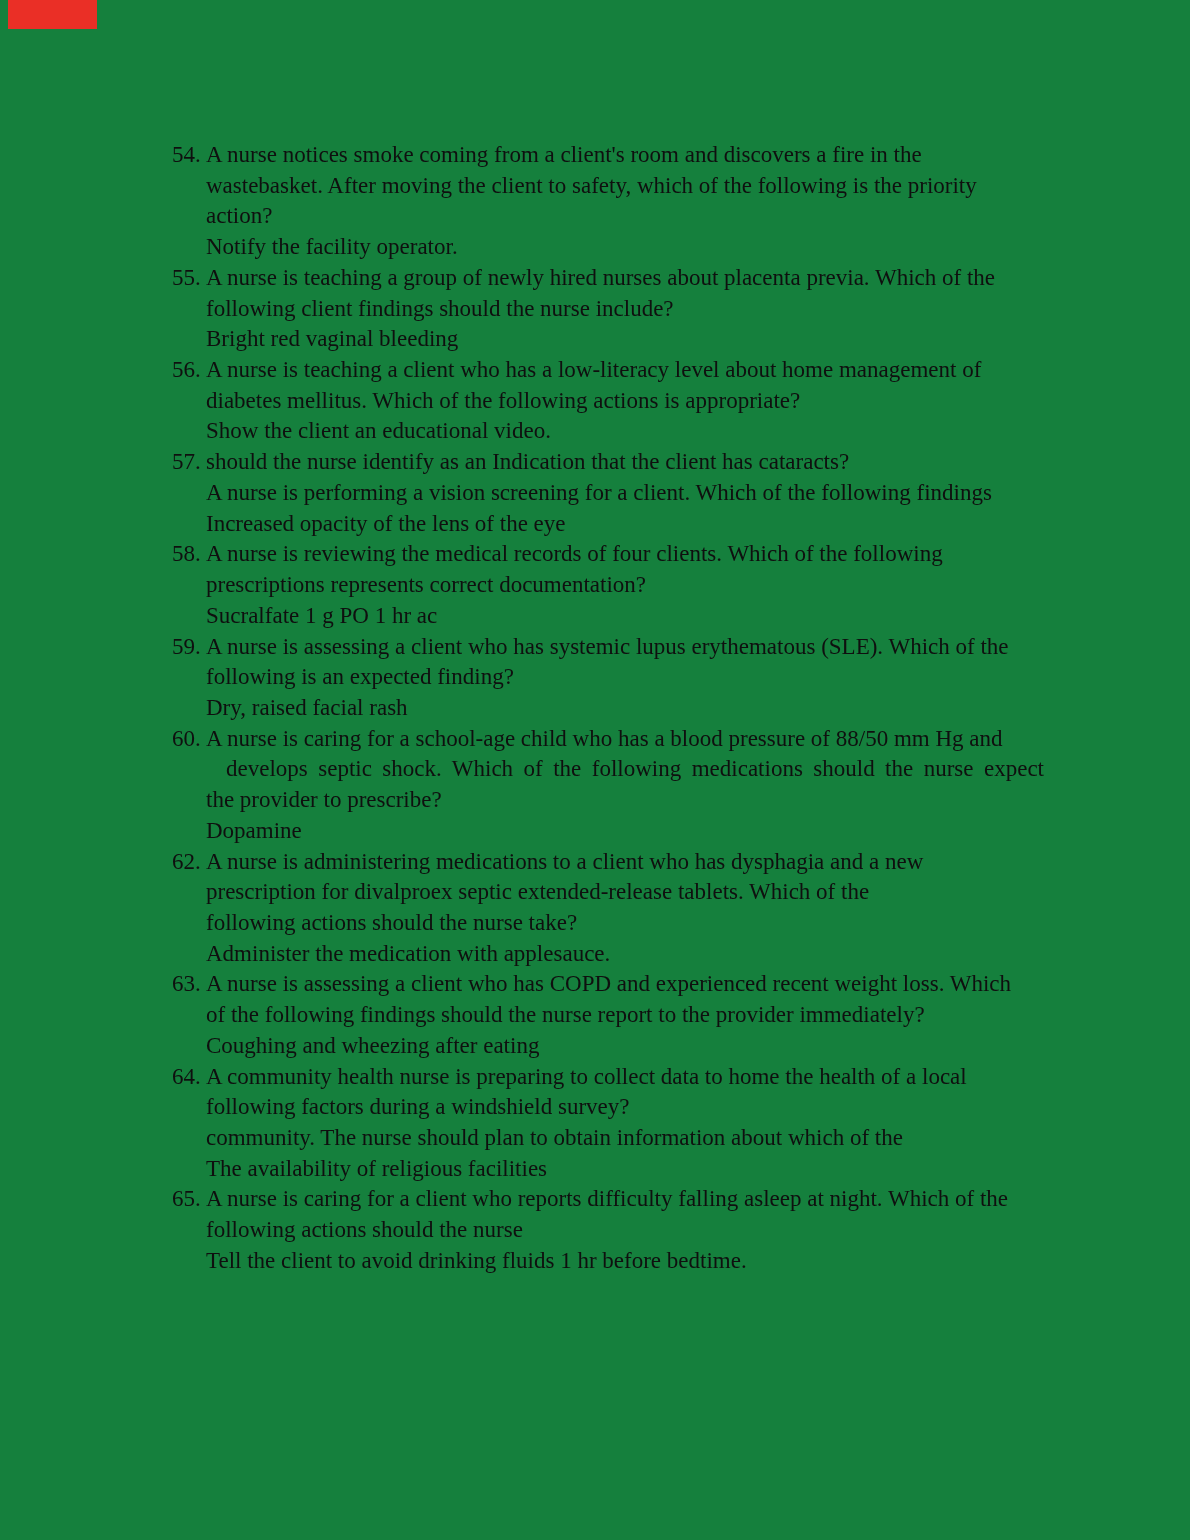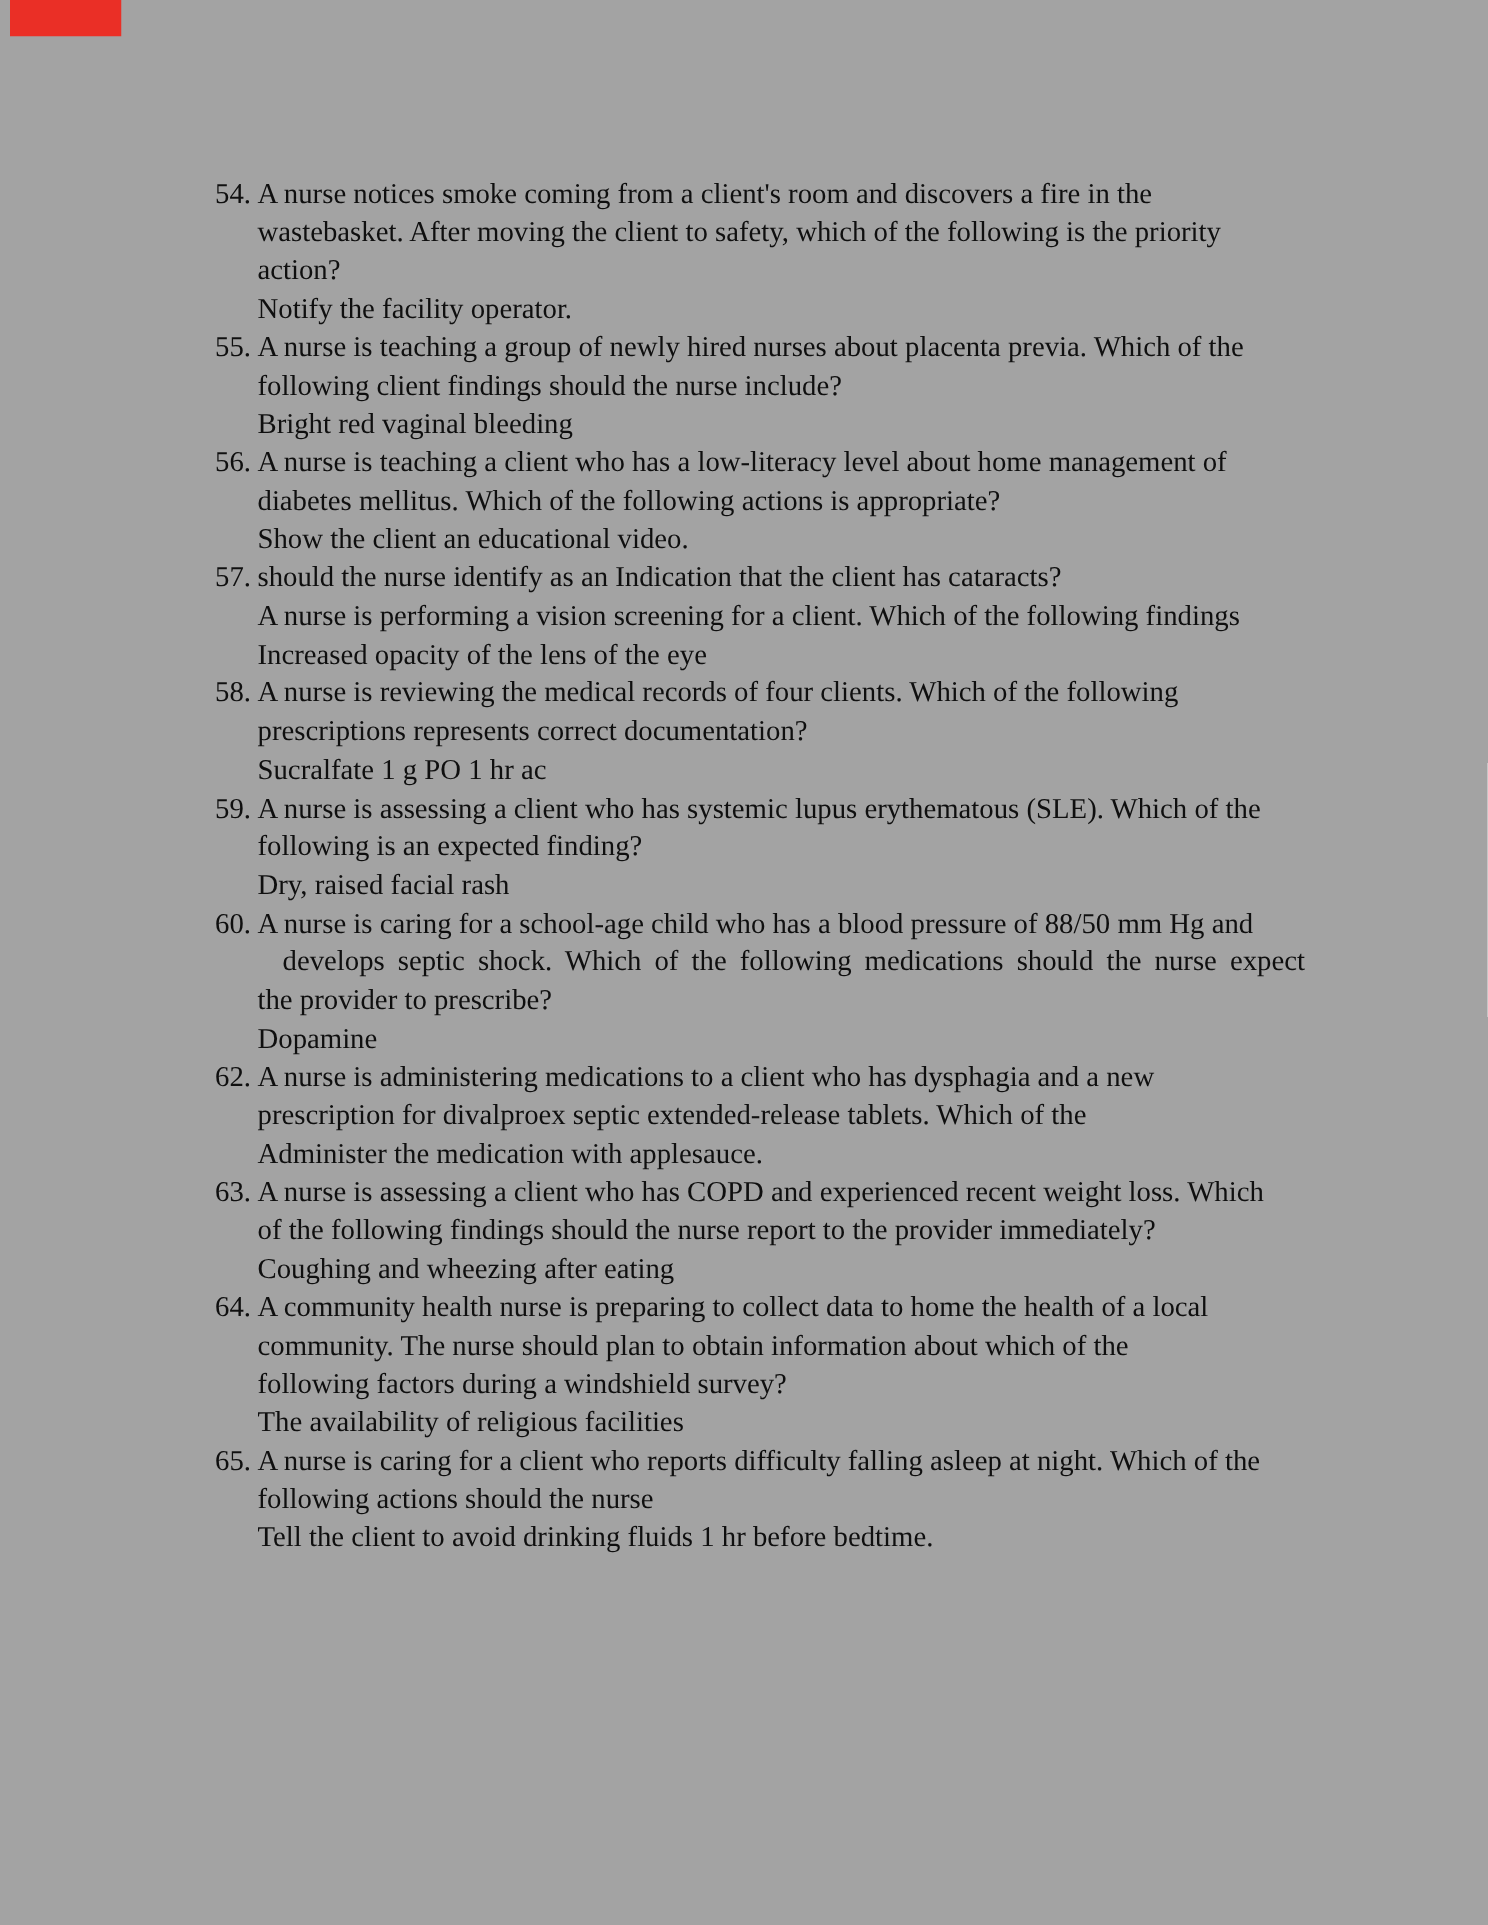--- a/index.html
+++ b/index.html
@@ -12,21 +12,21 @@
     height: 1540px;
     position: relative;
     overflow: hidden;
     font-family: "Liberation Serif", "DejaVu Serif", serif;
   }
   .page {
     position: absolute;
     left: 0; top: 0;
     width: 1190px;
     height: 1540px;
-    background: #a3a3a3;
+    background: #15803d;
   }
   .corner-mark {
     position: absolute;
     left: 8px;
     top: 0;
     width: 89px;
     height: 29px;
   }
   .doc {
     position: absolute;
@@ -128,37 +128,38 @@
           <div class="line stretch">develops septic shock. Which of the following medications should the nurse expect</div>
           <div class="line">the provider to prescribe?</div>
           <div class="line answer">Dopamine</div>
         </div>
       </div>
       <div class="item">
         <span class="num">62.</span>
         <div class="content">
           <div class="line">A nurse is administering medications to a client who has dysphagia and a new</div>
           <div class="line">prescription for divalproex septic extended-release tablets. Which of the</div>
+          <div class="line">following actions should the nurse take?</div>
           <div class="line answer">Administer the medication with applesauce.</div>
         </div>
       </div>
       <div class="item">
         <span class="num">63.</span>
         <div class="content">
           <div class="line">A nurse is assessing a client who has COPD and experienced recent weight loss. Which</div>
           <div class="line">of the following findings should the nurse report to the provider immediately?</div>
           <div class="line answer">Coughing and wheezing after eating</div>
         </div>
       </div>
       <div class="item">
         <span class="num">64.</span>
         <div class="content">
           <div class="line">A community health nurse is preparing to collect data to home the health of a local</div>
+          <div class="line">following factors during a windshield survey?</div>
           <div class="line">community. The nurse should plan to obtain information about which of the</div>
-          <div class="line">following factors during a windshield survey?</div>
           <div class="line answer">The availability of religious facilities</div>
         </div>
       </div>
       <div class="item">
         <span class="num">65.</span>
         <div class="content">
           <div class="line">A nurse is caring for a client who reports difficulty falling asleep at night. Which of the</div>
           <div class="line">following actions should the nurse</div>
           <div class="line answer">Tell the client to avoid drinking fluids 1 hr before bedtime.</div>
         </div>

